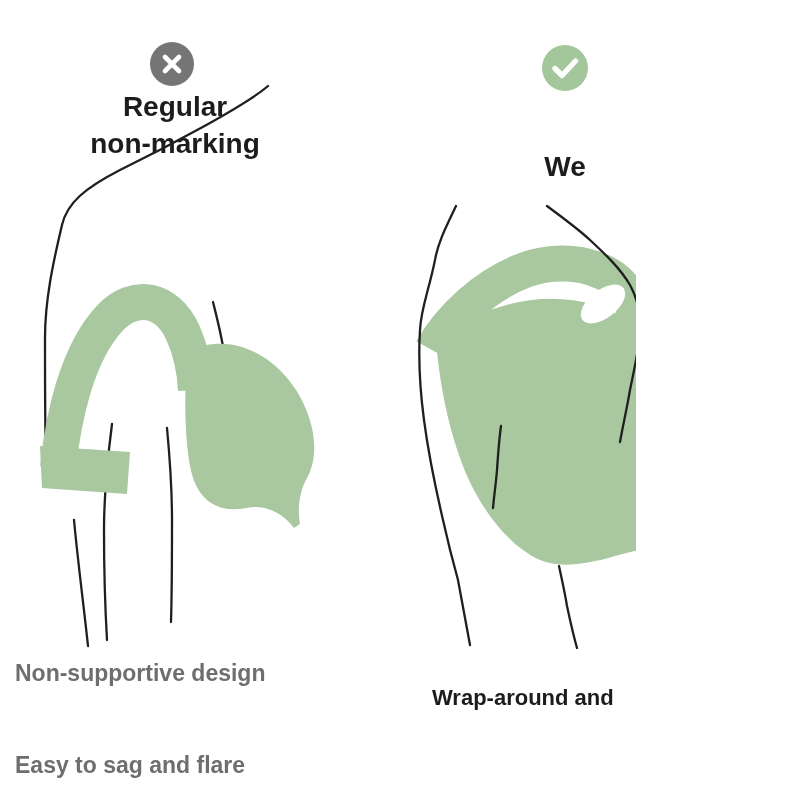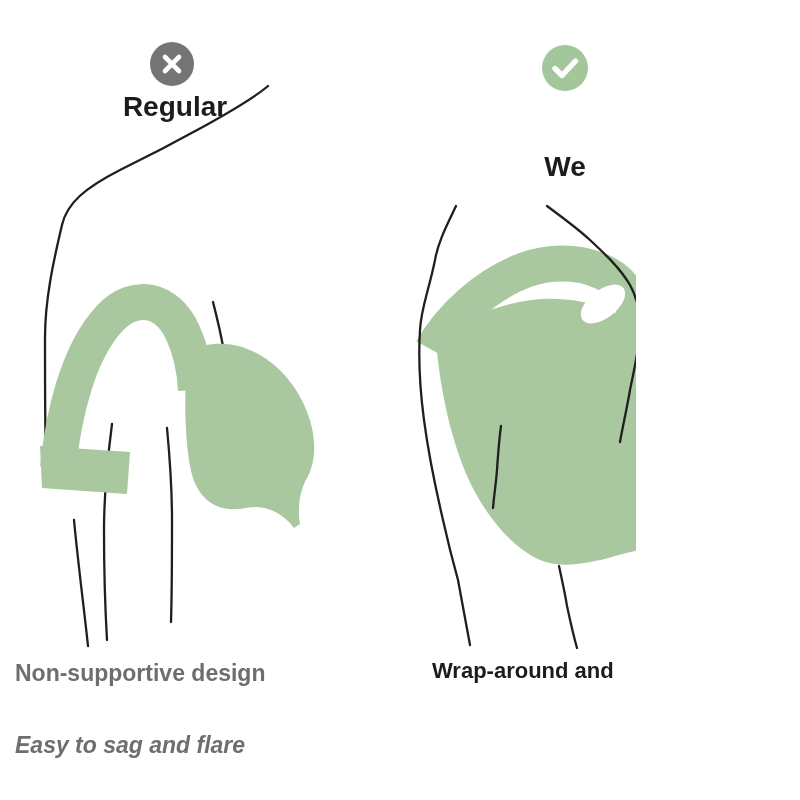--- a/index.html
+++ b/index.html
@@ -11,40 +11,41 @@
   .abs{position:absolute;}
   .icon-badge{display:block;}
   .title{font-weight:700;color:#1c1c1c;text-align:center;margin:0;}
   .title-left{left:10px;top:88px;width:330px;font-size:28px;line-height:37px;}
   .title-right{left:430px;top:150px;width:270px;font-size:28px;line-height:34px;}
   .tline{display:block;}
   .caption{margin:0;text-align:left;}
   .caption-muted{color:#6e6e6e;font-weight:600;font-size:23px;}
   .caption-strong{color:#1c1c1c;font-weight:700;font-size:22px;line-height:29px;}
   .cap-l1{left:15px;top:660px;width:330px;}
-  .cap-l2{left:15px;top:732px;width:330px;font-style:italic;}
-  .cap-r{left:432px;top:656px;width:330px;}
+  .cap-l2{left:15px;top:752px;width:330px;}
+  .cap-r{left:432px;top:683px;width:330px;}
   svg{display:block;}
 </style>
 </head>
 <body>
 
 <div class="page">
 
   <section>
 
     <span class="abs icon-badge" style="left:150px;top:42px;width:44px;height:44px;">
       <svg width="44" height="44" viewBox="0 0 44 44">
         <circle cx="22" cy="22" r="22" fill="#757575"></circle>
         <path d="M 15 15 L 29 29 M 29 15 L 15 29" stroke="#ffffff" stroke-width="4.6" stroke-linecap="round" fill="none"></path>
       </svg>
     </span>
 
     <h2 class="abs title title-left">
       <span class="tline">Regular</span>
+      <span class="tline">non-marking</span>
     </h2>
 
     <svg class="abs" style="left:15px;top:78px;" width="360" height="575" viewBox="0 0 360 575">
       <g fill="none" stroke-width="2.3" stroke-linecap="round" stroke="#1f1f1f">
         <path d="M 253 8 C 230 28 150 70 105 92 C 70 110 52 125 47 147 C 38 185 30 222 30 260 C 30 305 30 350 31 390"></path>
         <path d="M 59 442 C 63 485 69 530 73 568"></path>
         <path d="M 97 346 C 92 385 89 420 89 452 C 89 490 90 528 92 562"></path>
         <path d="M 152 350 C 155 382 157 412 157 442 C 157 478 157 512 156 544"></path>
         <path d="M 198 224 C 203 244 208 263 210 282 C 212 301 213 320 214 338"></path>
       </g>

